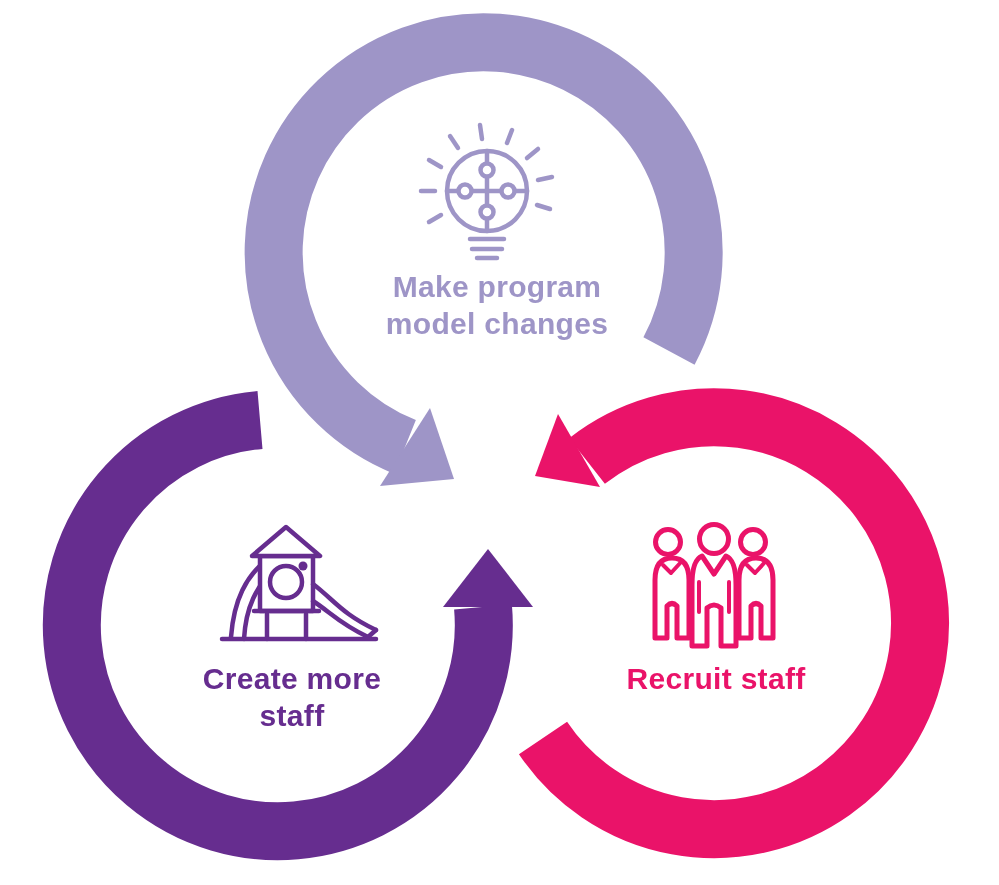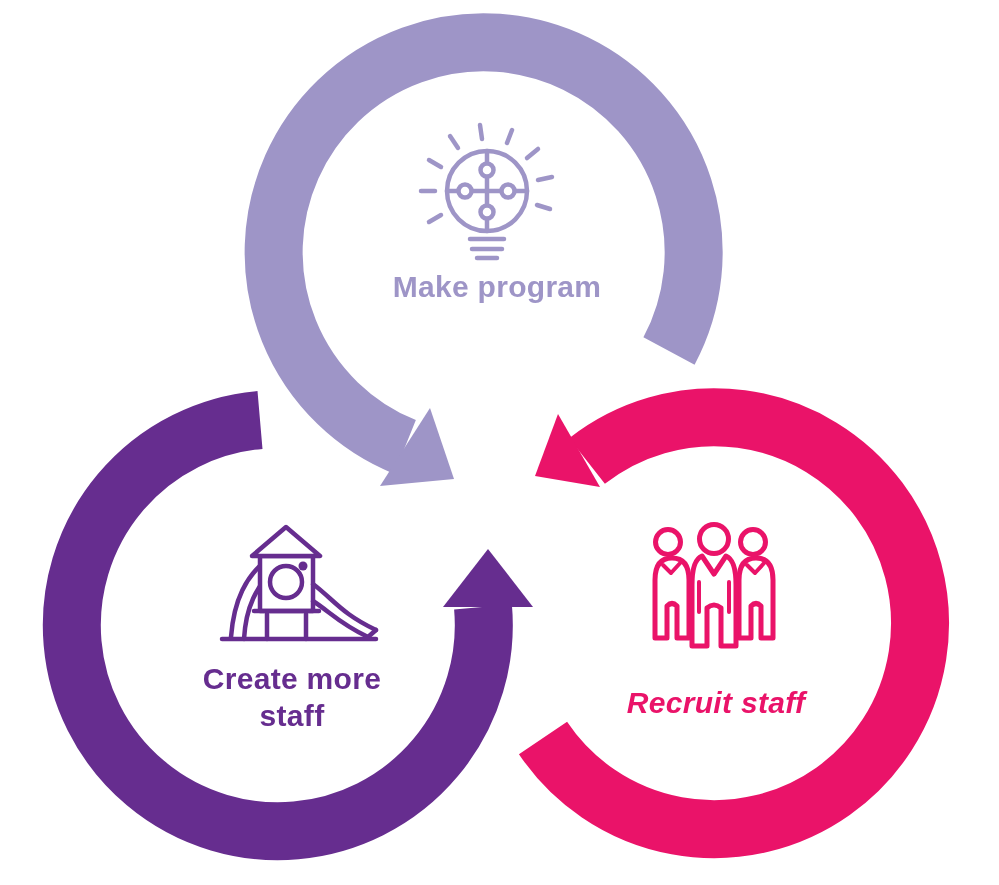--- a/index.html
+++ b/index.html
@@ -115,24 +115,25 @@
       <path stroke-width="4" d="M 699 582 L 699 612"></path>
       <path stroke-width="4" d="M 729 582 L 729 612"></path>
       <circle class="wfill" cx="668" cy="542" r="12.5"></circle>
       <circle class="wfill" cx="753" cy="542" r="12.5"></circle>
       <circle class="wfill" cx="714" cy="539" r="14.5"></circle>
     </g>
   </svg>
 
   <div class="lbl lbl-top" style="left:337px;top:268px;">
     <span>Make program</span><br>
+    <span>model changes</span>
   </div>
 
   <div class="lbl lbl-left" style="left:132px;top:660px;">
     <span>Create more</span><br>
     <span>staff</span>
   </div>
 
-  <div class="lbl lbl-right" style="left:556px;top:684px;font-style:italic;">
+  <div class="lbl lbl-right" style="left:556px;top:660px;">
     <span>Recruit staff</span>
   </div>
 
 </div>
 
 </body></html>

